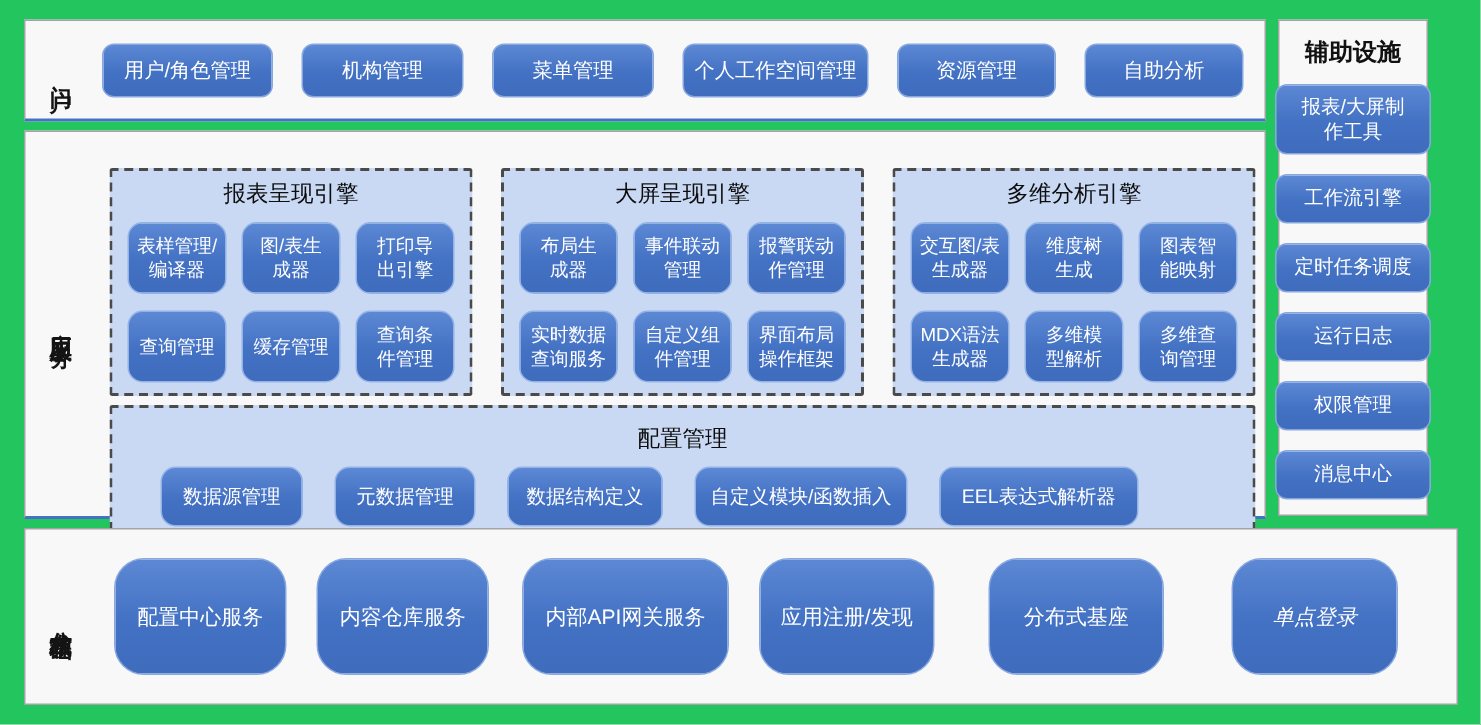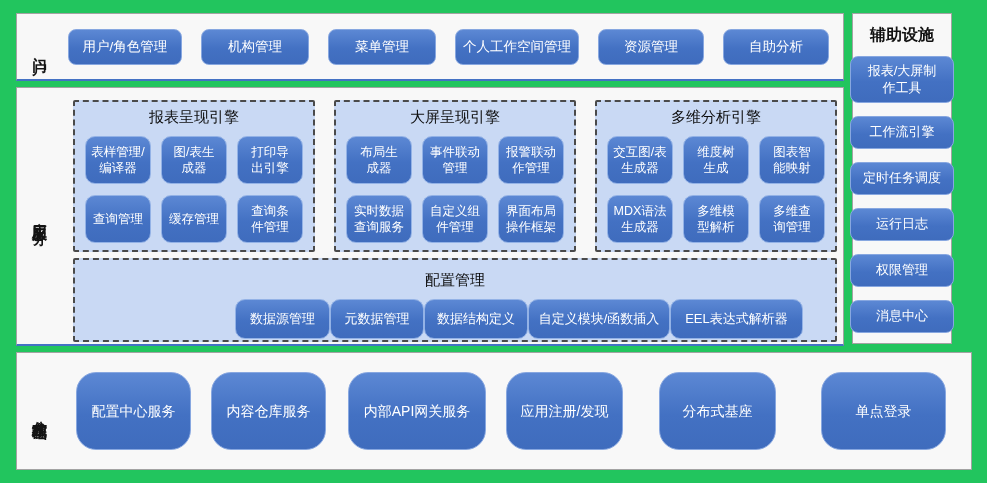--- a/index.html
+++ b/index.html
@@ -47,55 +47,55 @@
   .aux-title { font-weight:700; font-size:16px; color:#111; margin:11px 0 10px; }
   .aux-col { display:flex; flex-direction:column; gap:13px; align-items:center; }
   .aux-col .btn { width:104px; min-height:33px; font-size:13px; }
   .aux-col .btn:nth-child(1){ min-height:47px; }
 
   
   .appsvc { left:16px; top:87px; width:828px; height:259px;
     display:flex; padding:0 6px 0 14px; }
   .appsvc .vlabel { width:30px; align-self:center; }
   .appsvc-content { flex:1; margin-left:12px; }
-  .engines-row { display:flex; gap:19px; margin-top:12px; height:152px; }
+  .engines-row { display:flex; gap:19px; margin-top:24px; height:152px; }
   .panel {
     flex:1; background:#c9d9f4; border:2px dashed #4a4a4a;
     box-sizing:border-box; padding:6px 10px 8px; border-radius:2px;
   }
   .panel-title { text-align:center; font-size:15px; color:#0d0d0d; margin-bottom:9px; }
   .grid { display:grid; grid-template-columns:repeat(3,1fr); gap:11px 10px; }
   .grid .btn { height:48px; font-size:12.5px; border-radius:10px;
     border:1px solid #93b2e6; padding:2px 3px; }
 
   .config-panel {
     background:#c9d9f4; border:2px dashed #4a4a4a; box-sizing:border-box;
     margin-top:6px; height:84px; padding:11px 32px 0; border-radius:2px;
   }
-  .config-row { display:flex; justify-content:flex-end; margin-top:6px; }
+  .config-row { display:flex; justify-content:flex-start; margin-top:6px;gap:21px; }
   .config-row .btn { height:40px; font-size:13px; border-radius:10px;
     border:1px solid #93b2e6; }
   .config-row .btn:nth-child(1){ width:95px; }
   .config-row .btn:nth-child(2){ width:94px; }
   .config-row .btn:nth-child(3){ width:104px; }
   .config-row .btn:nth-child(4){ width:142px; }
   .config-row .btn:nth-child(5){ width:133px; }
 
   
   .dist { left:16px; top:352px; width:956px; height:118px;
     display:flex; align-items:center; padding:0 14px; }
   .dist .vlabel { width:30px; letter-spacing:1px; }
   .dist-row { display:flex; margin-left:15px; align-items:center; }
   .dist-row .btn { height:78px; font-size:14px; border-radius:20px; }
   .dist-row .btn:nth-child(1){ width:115px; }
   .dist-row .btn:nth-child(2){ width:115px; margin-left:20px; }
   .dist-row .btn:nth-child(3){ width:138px; margin-left:22px; }
   .dist-row .btn:nth-child(4){ width:117px; margin-left:20px; }
   .dist-row .btn:nth-child(5){ width:117px; margin-left:36px; }
-  .dist-row .btn:nth-child(6){ width:125px; margin-left:45px; }
+  .dist-row .btn:nth-child(6){ width:111px; margin-left:45px;font-style:italic; }
 </style>
 </head>
 <body>
 
 <div class="canvas">
 
   <div class="section portal blue-bottom">
     <div class="vlabel">门户</div>
     <div class="portal-row">
       <div class="btn">用户/角色管理</div>

